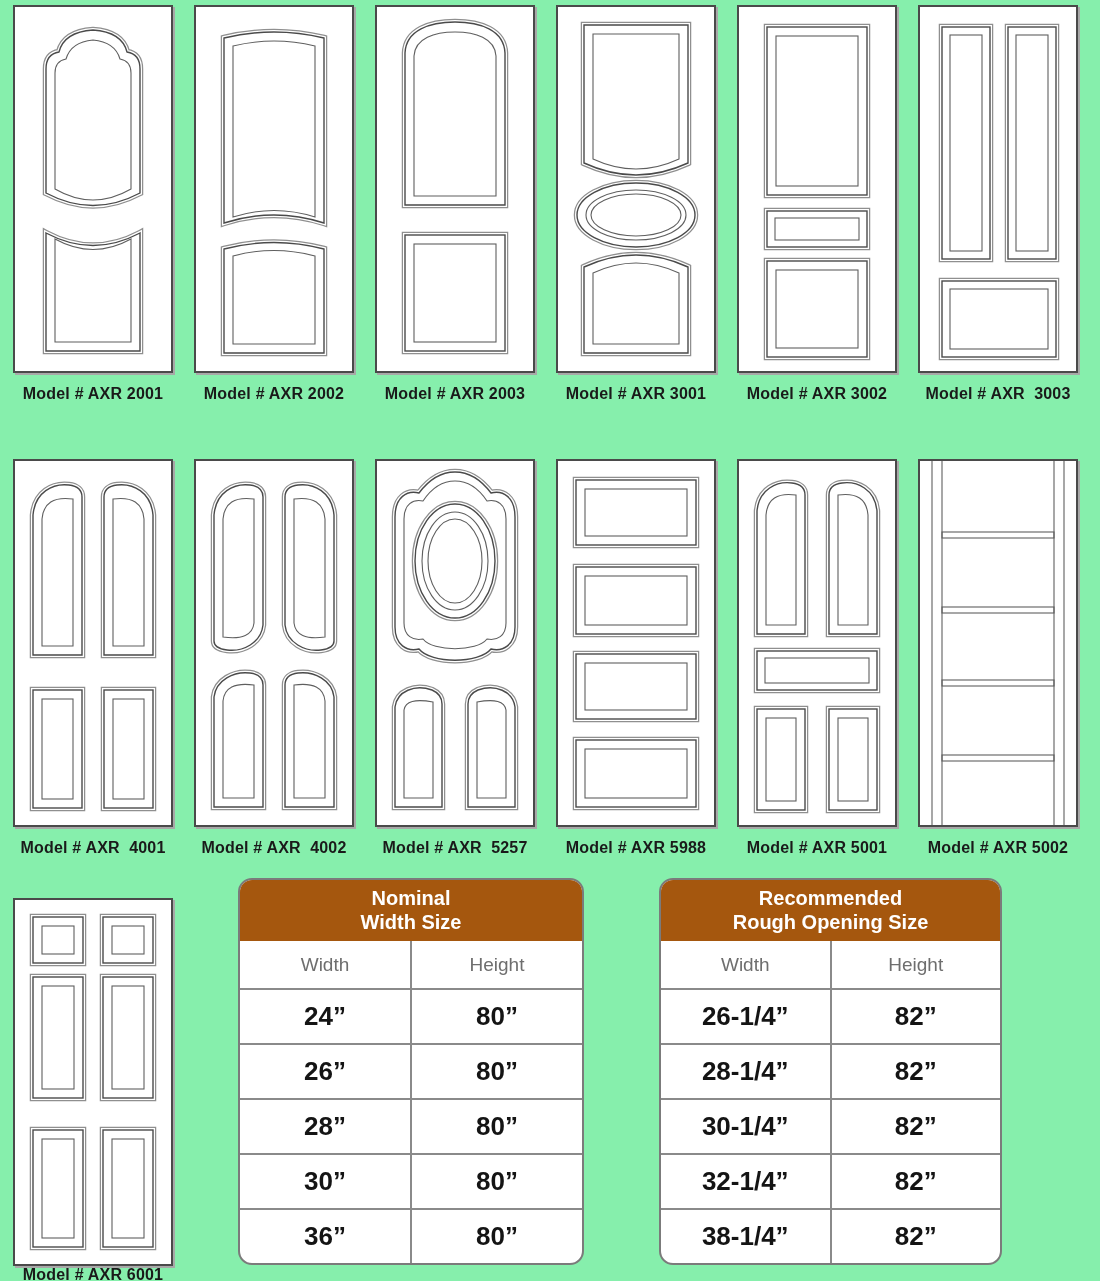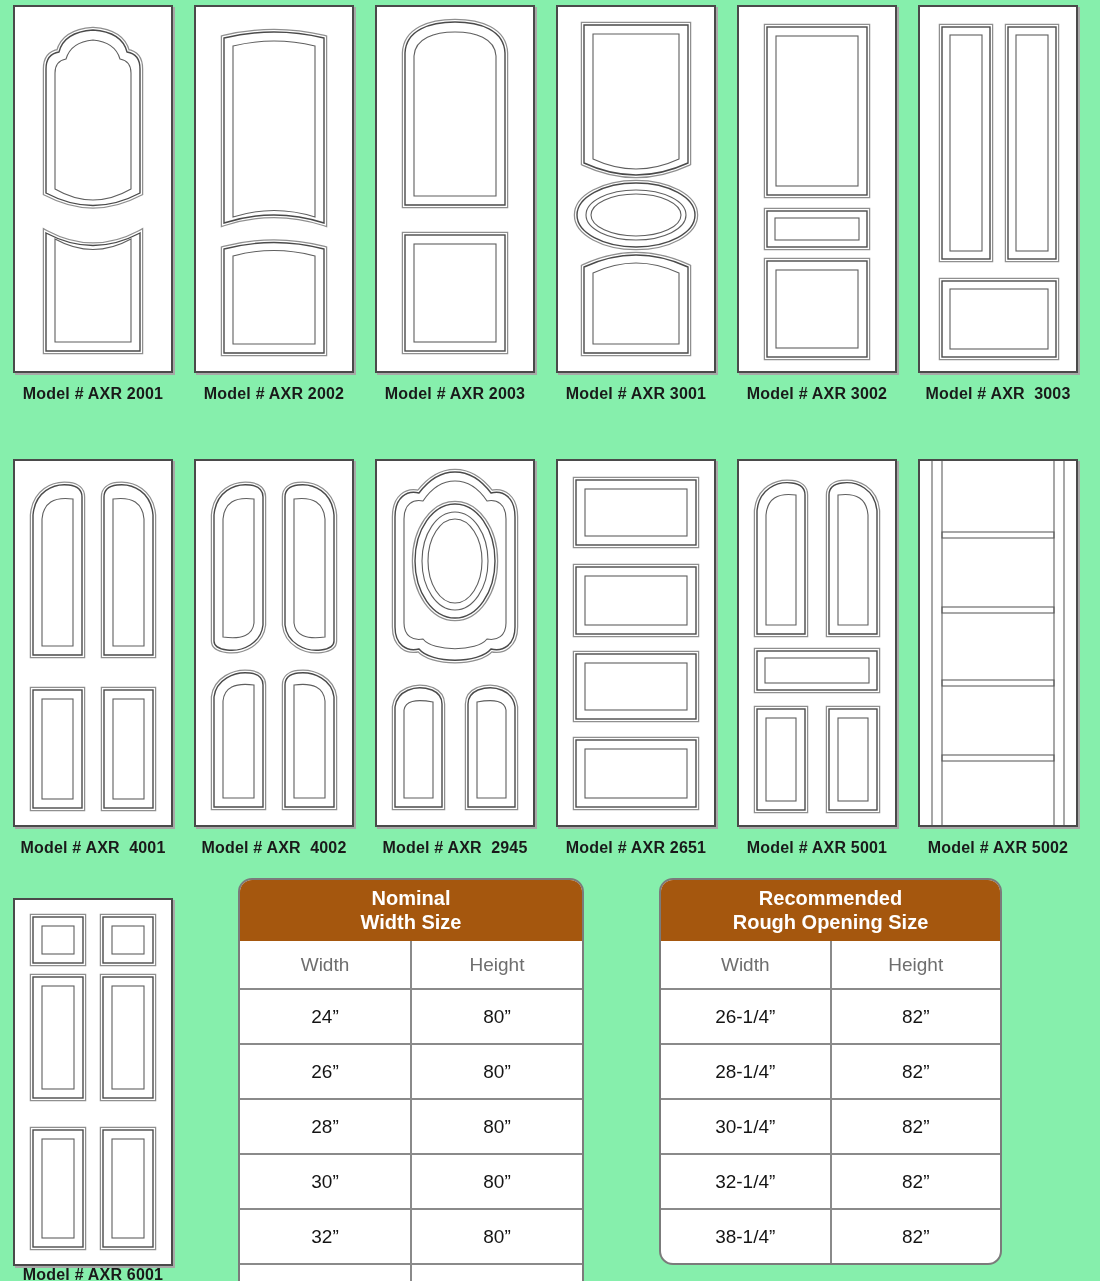--- a/index.html
+++ b/index.html
@@ -37,21 +37,21 @@
   .size-table.t2 { width:343px; margin-left:75px; }
   .st-header {
     color:#ffffff; font-weight:bold; font-size:20px; line-height:24px;
     text-align:center; padding:6px 4px 7px 4px;
   }
   .size-table table { width:100%; border-collapse:collapse; table-layout:fixed; }
   .size-table th {
     height:45px; font-size:19px; font-weight:normal; color:#6e6e6e; text-align:center;
   }
   .size-table td {
-    height:51px; font-size:19px; font-weight:normal; color:#141414; text-align:center;
+    height:51px; font-size:26px; font-weight:bold; color:#141414; text-align:center;
     border-top:2px solid #8a8a8a;
   }
   .size-table th:first-child, .size-table td:first-child { border-right:2px solid #8a8a8a; }
 </style>
 </head>
 <body>
 
 <div class="page">
 
   <div class="row row1">
@@ -223,21 +223,21 @@
         <ellipse class="i" cx="80" cy="102" rx="27" ry="42"></ellipse>
         <path class="m-band" d="M20,348 L20,248 C22,232 40,225 57,231 C64,234 67,239 67,245 L67,348 Z"></path>
           <path class="m-gap" d="M20,348 L20,248 C22,232 40,225 57,231 C64,234 67,239 67,245 L67,348 Z"></path>
           <path class="m" d="M20,348 L20,248 C22,232 40,225 57,231 C64,234 67,239 67,245 L67,348 Z"></path>
         <path class="i" d="M29,339 L29,251 Q31,238 58,243 L58,339 Z"></path>
         <path class="m-band" d="M140,348 L140,248 C138,232 120,225 103,231 C96,234 93,239 93,245 L93,348 Z"></path>
           <path class="m-gap" d="M140,348 L140,248 C138,232 120,225 103,231 C96,234 93,239 93,245 L93,348 Z"></path>
           <path class="m" d="M140,348 L140,248 C138,232 120,225 103,231 C96,234 93,239 93,245 L93,348 Z"></path>
         <path class="i" d="M131,339 L131,251 Q129,238 102,243 L102,339 Z"></path>
       </svg>
-      <figcaption>Model # AXR  2945</figcaption>
+      <figcaption>Model # AXR  5257</figcaption>
     </figure>
 
     <figure class="door-fig">
       <svg viewBox="0 0 160 368">
         <rect class="door-outline" x="1" y="1" width="158" height="366"></rect>
         <rect class="m-band" x="20" y="21" width="120" height="65"></rect>
           <rect class="m-gap" x="20" y="21" width="120" height="65"></rect>
           <rect class="m" x="20" y="21" width="120" height="65"></rect>
         <rect class="i" x="29" y="30" width="102" height="47"></rect>
         <rect class="m-band" x="20" y="108" width="120" height="67"></rect>
@@ -246,21 +246,21 @@
         <rect class="i" x="29" y="117" width="102" height="49"></rect>
         <rect class="m-band" x="20" y="195" width="120" height="65"></rect>
           <rect class="m-gap" x="20" y="195" width="120" height="65"></rect>
           <rect class="m" x="20" y="195" width="120" height="65"></rect>
         <rect class="i" x="29" y="204" width="102" height="47"></rect>
         <rect class="m-band" x="20" y="281" width="120" height="67"></rect>
           <rect class="m-gap" x="20" y="281" width="120" height="67"></rect>
           <rect class="m" x="20" y="281" width="120" height="67"></rect>
         <rect class="i" x="29" y="290" width="102" height="49"></rect>
       </svg>
-      <figcaption>Model # AXR 2651</figcaption>
+      <figcaption>Model # AXR 5988</figcaption>
     </figure>
 
     <figure class="door-fig">
       <svg viewBox="0 0 160 368">
         <rect class="door-outline" x="1" y="1" width="158" height="366"></rect>
         <path class="m-band" d="M20,175 L20,52 C22,30 40,22 55,24 C63,25 68,29 68,36 L68,175 Z"></path>
           <path class="m-gap" d="M20,175 L20,52 C22,30 40,22 55,24 C63,25 68,29 68,36 L68,175 Z"></path>
           <path class="m" d="M20,175 L20,52 C22,30 40,22 55,24 C63,25 68,29 68,36 L68,175 Z"></path>
         <path class="i" d="M29,166 L29,56 Q31,32 59,36 L59,166 Z"></path>
         <path class="m-band" d="M140,175 L140,52 C138,30 120,22 105,24 C97,25 92,29 92,36 L92,175 Z"></path>
@@ -356,24 +356,20 @@
             </tr>
           <tr>
               <td>28”</td>
               <td>80”</td>
             </tr>
           <tr>
               <td>30”</td>
               <td>80”</td>
             </tr>
           <tr>
-              <td>32”</td>
-              <td>80”</td>
-            </tr>
-          <tr>
               <td>36”</td>
               <td>80”</td>
             </tr>
         </tbody>
       </table>
     </div>
 
     <div class="size-table t2">
       <div class="st-header" style="background:#A5570E;">
         <div>Recommended</div>

